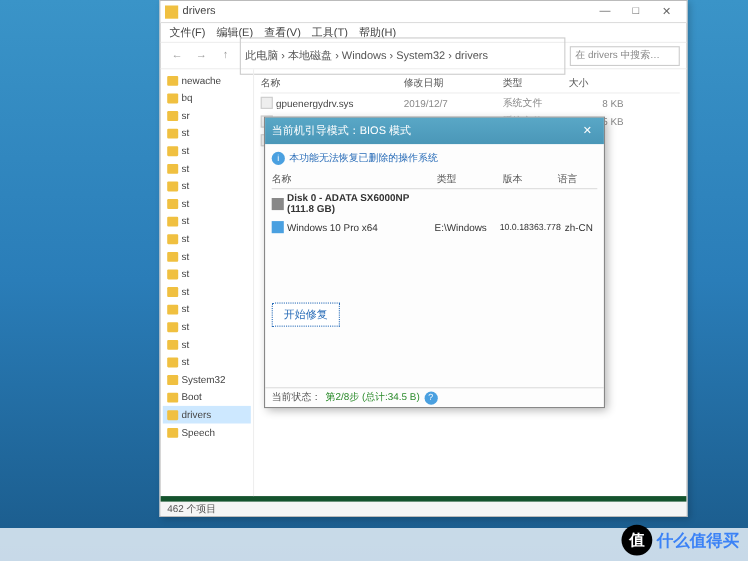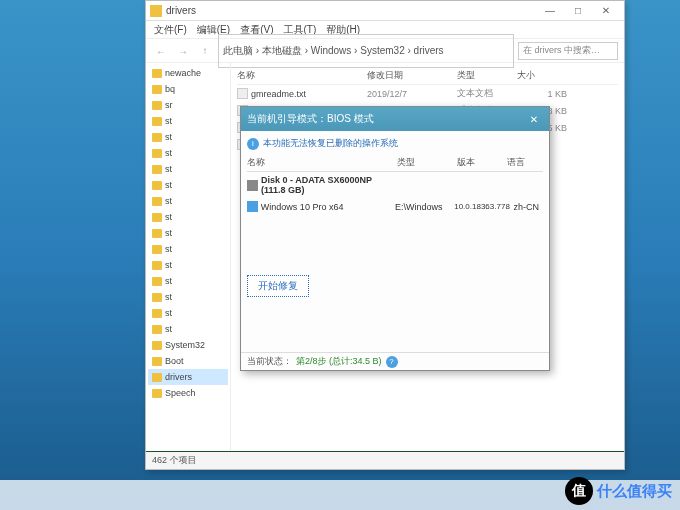--- a/index.html
+++ b/index.html
@@ -33,21 +33,21 @@
   .cols span:nth-child(2) { width: 90px; }
   .cols span:nth-child(3) { width: 60px; }
   .cols span:nth-child(4) { width: 50px; }
   .row { display: flex; font-size: 9px; color: #444; padding: 2px 0; align-items: center; cursor: pointer; }
   .row .fic { width: 11px; height: 11px; margin-right: 3px; background: #eee; border: 1px solid #ccc; }
   .row span:nth-child(2) { width: 116px; }
   .row span:nth-child(3) { width: 90px; color: #888; }
   .row span:nth-child(4) { width: 60px; color: #888; }
   .row span:nth-child(5) { width: 50px; color: #888; text-align: right; }
 
-  .status { height: 18px; border-top: 1px solid #14532d; padding: 0 6px; font-size: 9px; color: #555; display: flex; align-items: center; background: #f5f5f5; }
+  .status { height: 18px; border-top: 5px solid #14532d; padding: 0 6px; font-size: 9px; color: #555; display: flex; align-items: center; background: #f5f5f5; }
 
   
   .dialog { position: absolute; left: 240px; top: 106px; width: 310px; height: 265px; background: #fdfdfd; border: 1px solid #888; box-shadow: 3px 3px 8px rgba(0,0,0,.3); font-size: 10px; }
   .dlg-title { height: 18px; background: linear-gradient(#59a7c6, #4a97b8); color: #fff; display: flex; align-items: center; padding: 12px 6px; font-size: 10px; }
   .dlg-title .x { margin-left: auto; width: 18px; height: 16px; display: flex; align-items: center; justify-content: center; cursor: pointer; }
   .dlg-body { padding: 6px; }
   .dlg-msg { color: #2a6db8; font-size: 9px; margin-bottom: 4px; display: flex; align-items: center; gap: 4px; }
   .dlg-msg .info { width: 12px; height: 12px; border-radius: 50%; background: #4aa0e0; color: #fff; font-size: 8px; display: flex; align-items: center; justify-content: center; }
   .dlg-cols { display: flex; font-size: 9px; color: #555; border-bottom: 1px solid #ddd; padding: 2px 0; }
   .dlg-cols span:nth-child(1) { width: 150px; }
@@ -192,27 +192,20 @@
     <div class="files">
       <div class="cols">
         <span>名称</span>
         <span>修改日期</span>
         <span>类型</span>
         <span>大小</span>
       </div>
       <div id="filelist">
           <div class="row">
             <div class="fic"></div>
-            <span>gmreadme.txt</span>
-            <span>2019/12/7</span>
-            <span>文本文档</span>
-            <span>1 KB</span>
-          </div>
-          <div class="row">
-            <div class="fic"></div>
             <span>gpuenergydrv.sys</span>
             <span>2019/12/7</span>
             <span>系统文件</span>
             <span>8 KB</span>
           </div>
           <div class="row">
             <div class="fic"></div>
             <span>hdaudbus.sys</span>
             <span>2020/3/14</span>
             <span>系统文件</span>

